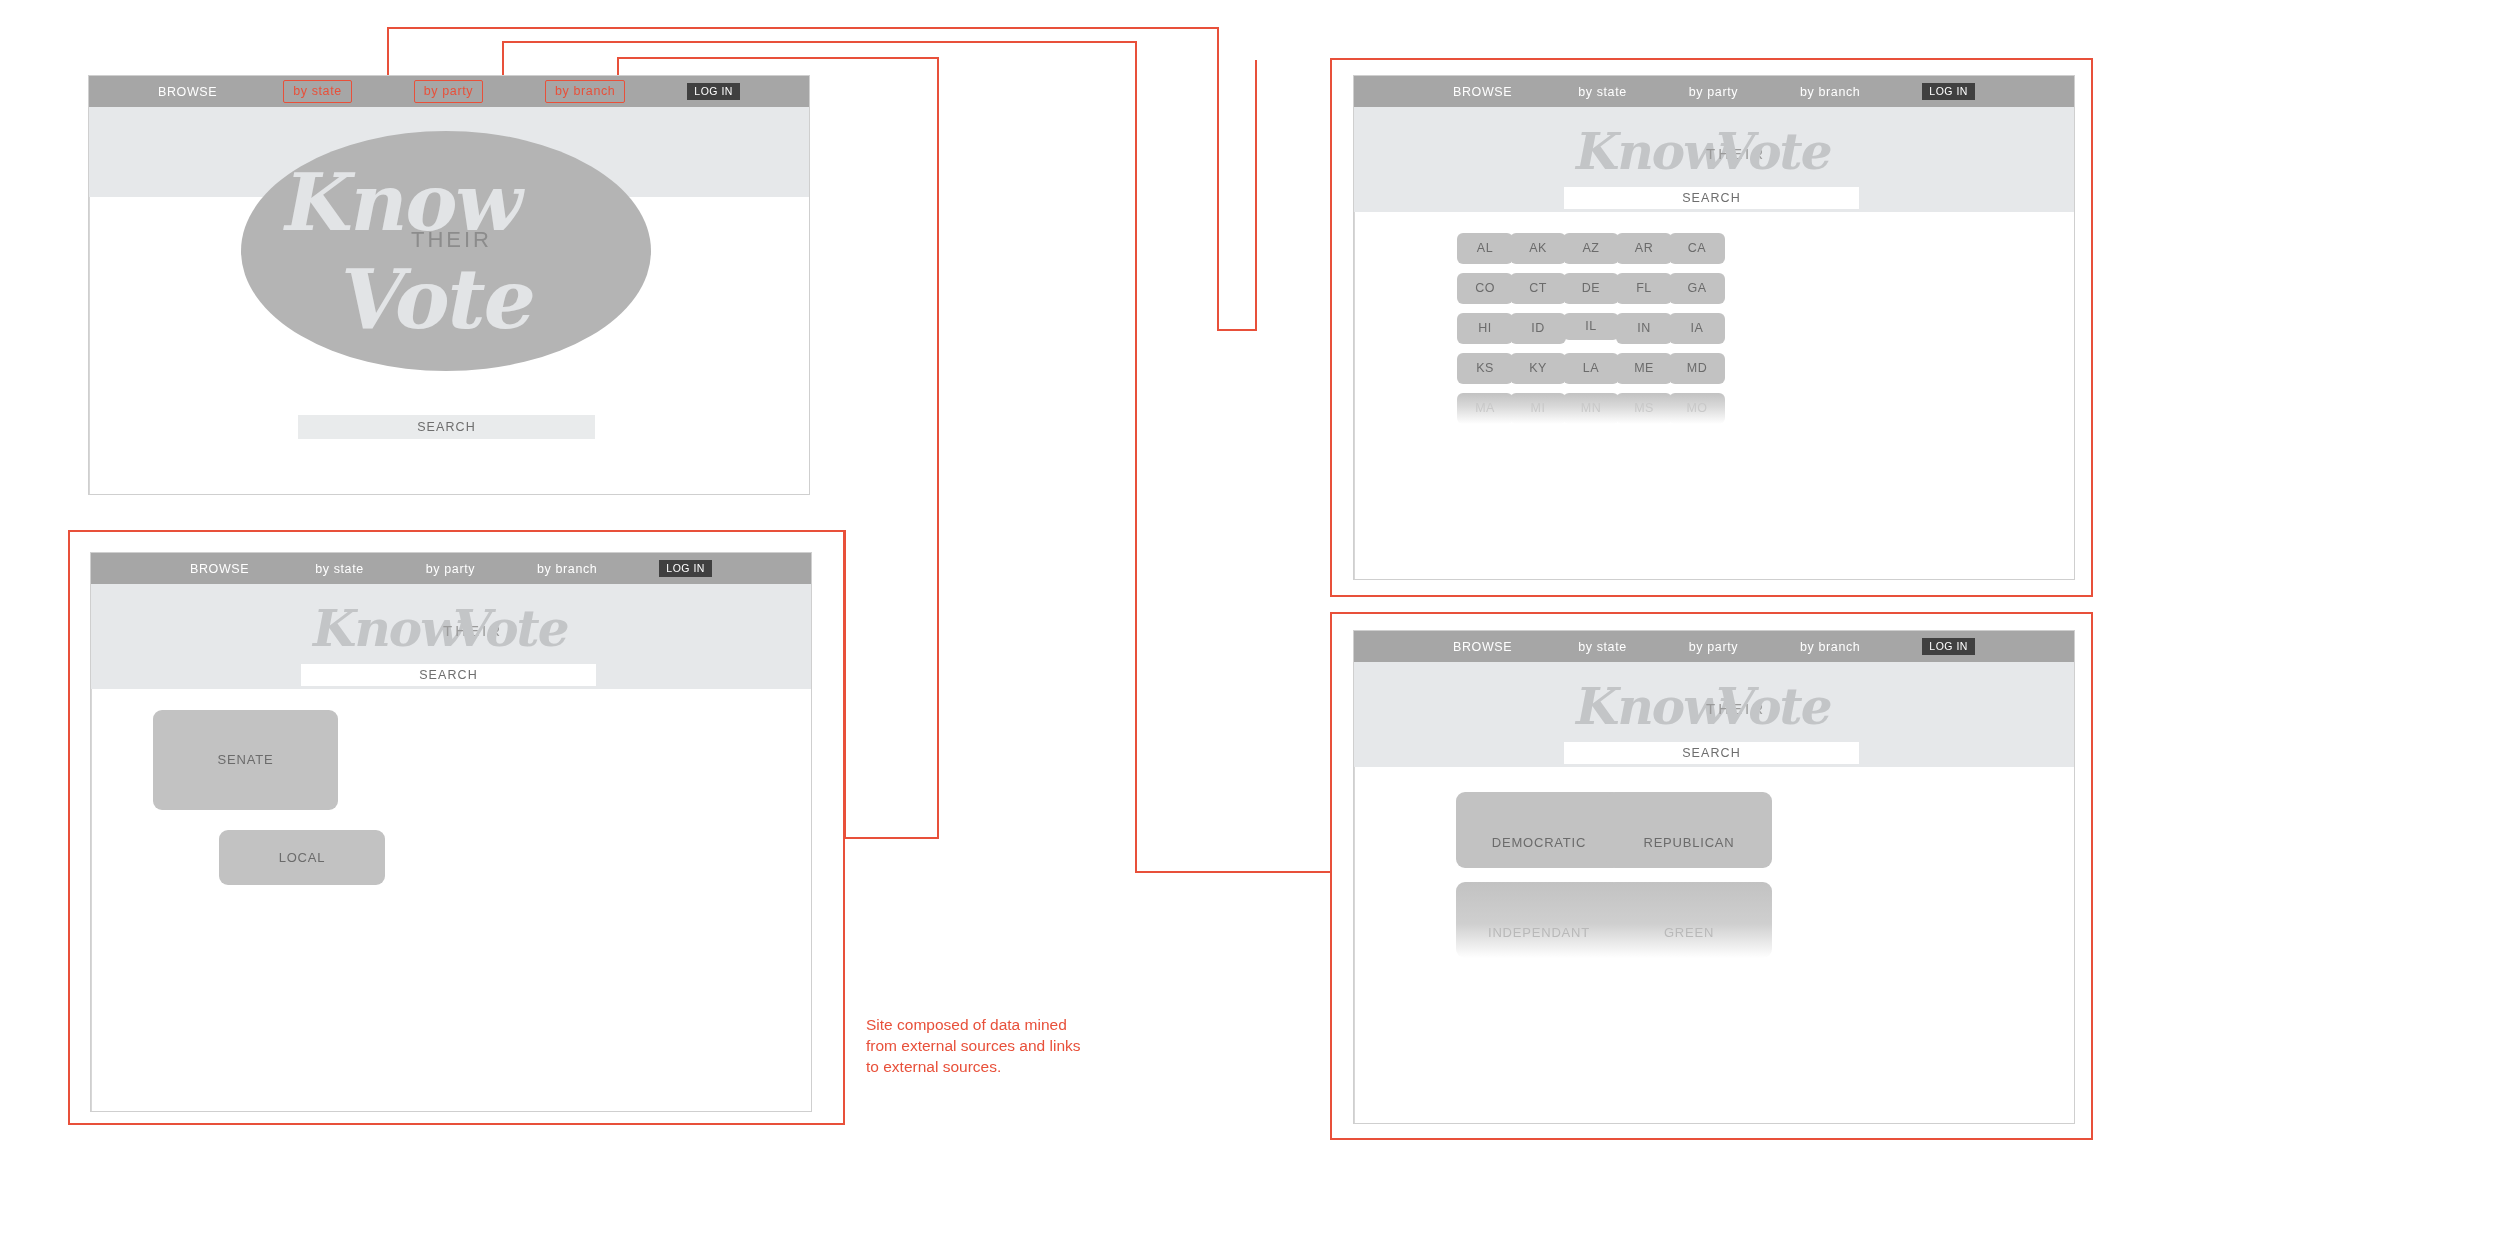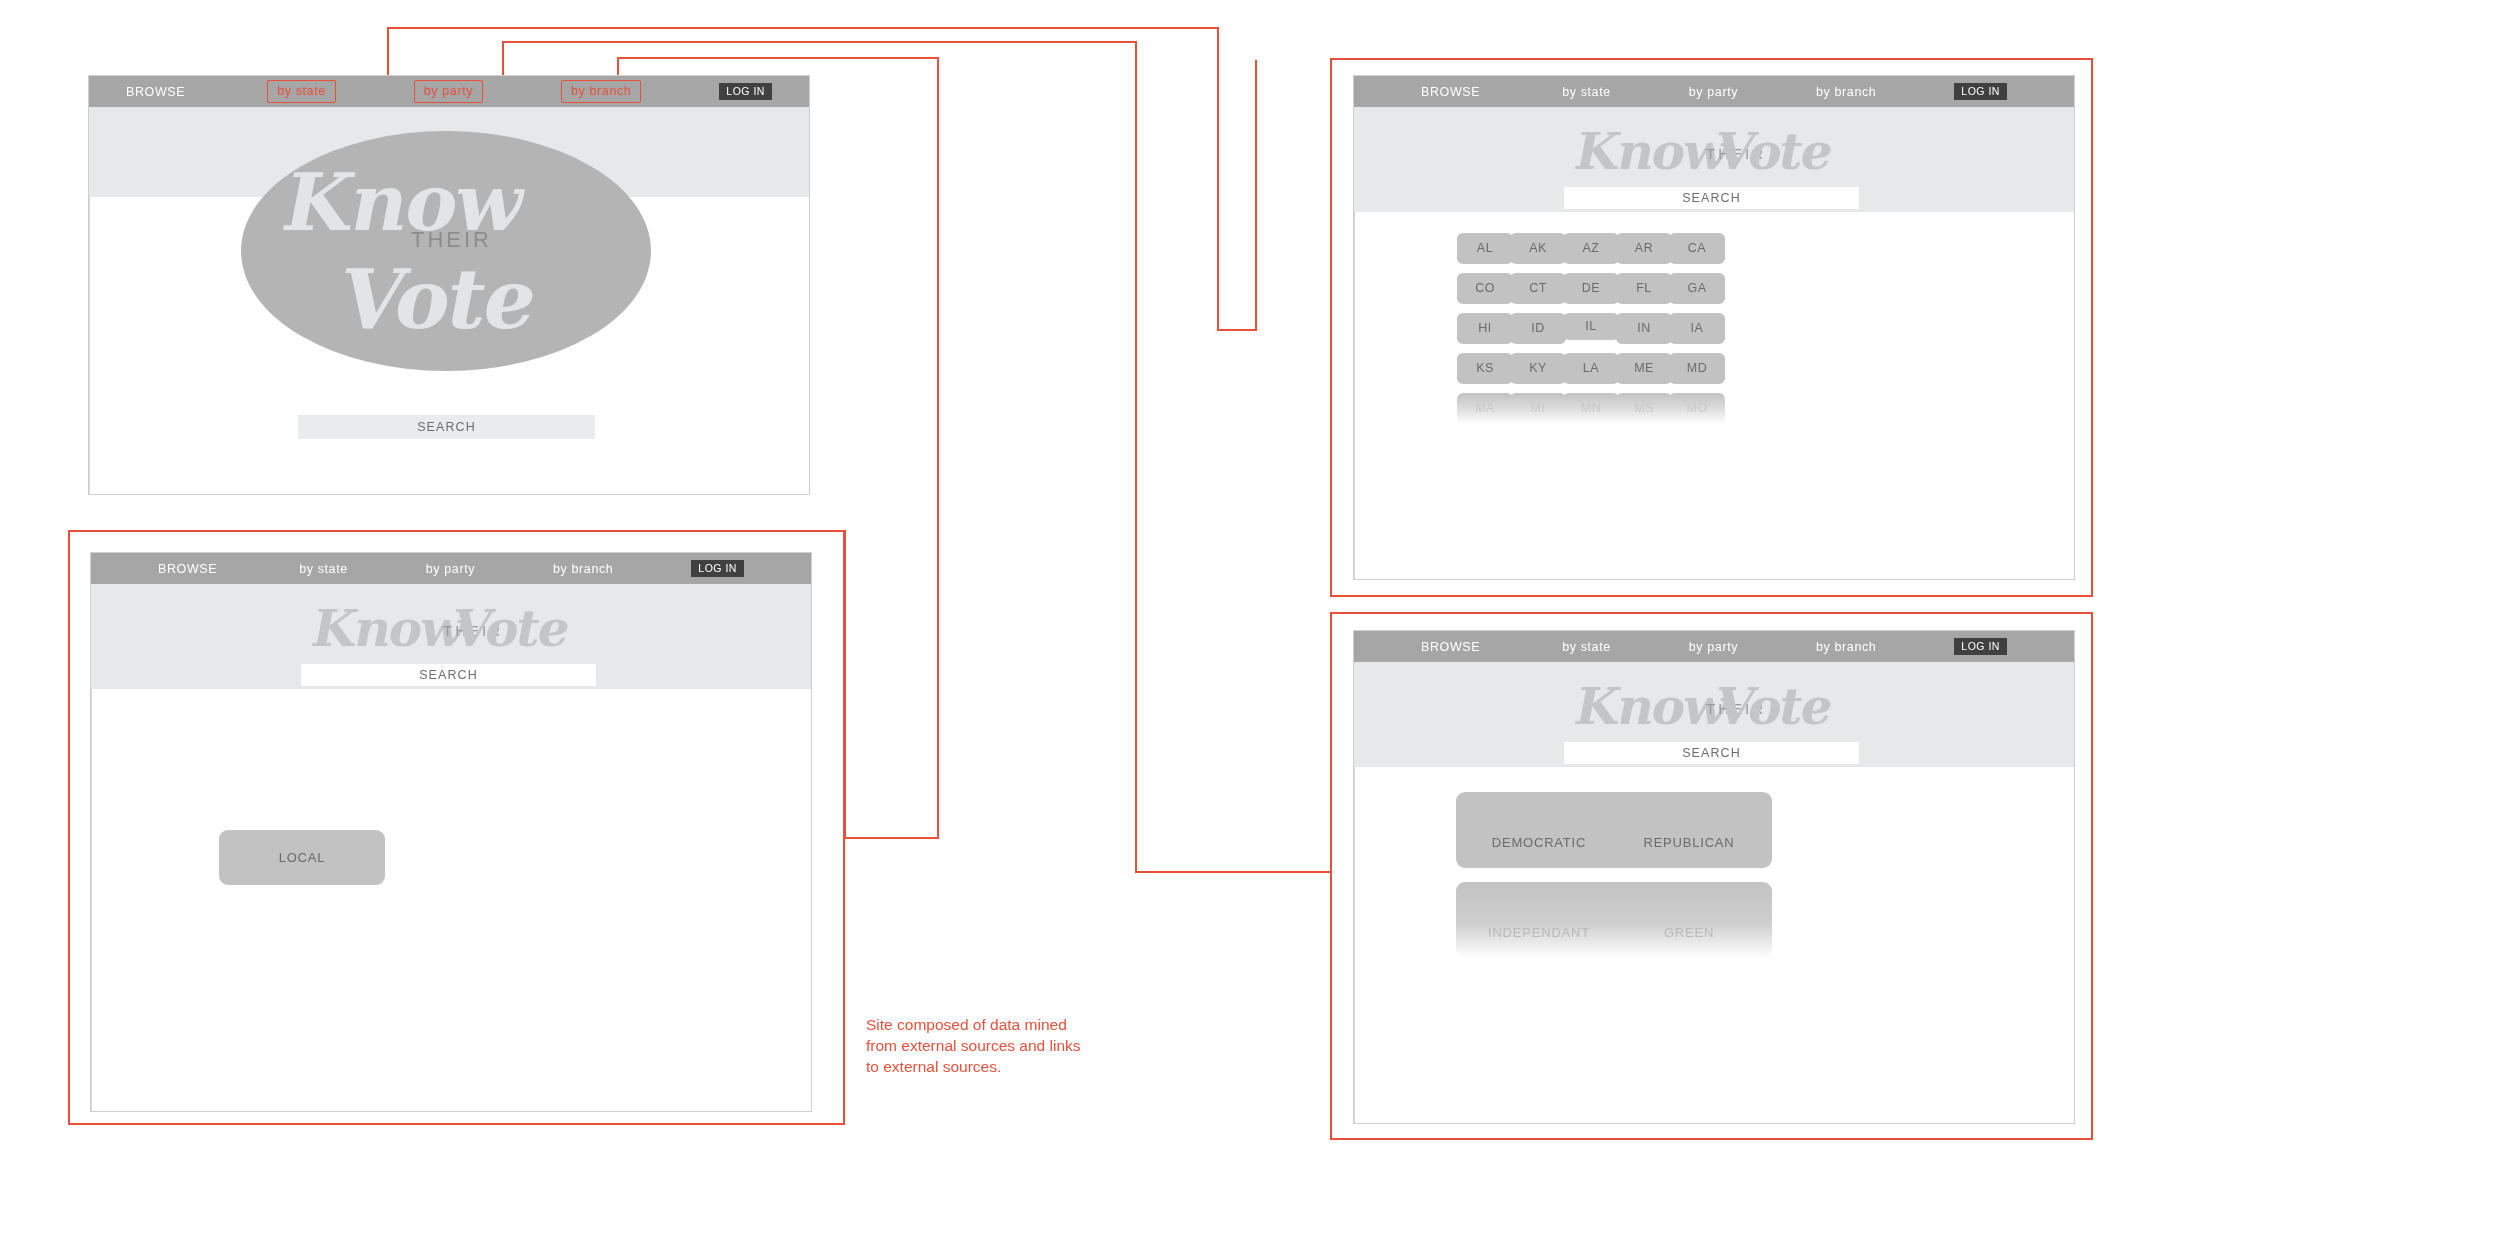--- a/index.html
+++ b/index.html
@@ -20,21 +20,21 @@
   
   .screen{
     position:absolute;background:#ffffff;
     border:1px solid #cfcfcf;box-sizing:border-box;overflow:hidden;
   }
   .navbar{
     height:31px;background:#a6a6a6;display:flex;align-items:center;
     box-sizing:border-box;
   }
   .nav-inner{display:flex;align-items:center;margin-left:auto;margin-right:auto;
-    transform:translateX(0);width:100%;justify-content:center;gap:16px;}
+    transform:translateX(0);width:100%;justify-content:center;gap:0;}
   .nav-item{
     color:#ffffff;font-size:12.5px;letter-spacing:.6px;white-space:nowrap;
   }
   .nav-browse{margin-right:66px;}
   .nav-link{margin-right:62px;}
   .nav-link:last-of-type{margin-right:26px;}
   .login{
     background:#404040;color:#ffffff;font-size:10.5px;letter-spacing:.5px;
     padding:3px 7px 3px 7px;line-height:1;white-space:nowrap;
   }
@@ -172,20 +172,23 @@
     <div class="logo-inline" style="left:222px;top:44px;width:280px;height:72px;">
       <span class="kw-script" style="left:0px;top:2px;font-size:50px;">Know</span>
       <span class="kw-their" style="left:108px;top:25px;font-size:15px;">THEIR</span>
       <span class="kw-script" style="left:140px;top:2px;font-size:50px;">Vote</span>
     </div>
 
     <div class="searchbar white" style="left:210px;top:111px;width:295px;height:22px;">
       <span>SEARCH</span>
     </div>
 
+    <div class="tile" style="left:62px;top:157px;width:185px;height:100px;">
+      <span>SENATE</span>
+    </div>
     <div class="tile" style="left:128px;top:277px;width:166px;height:55px;">
       <span>LOCAL</span>
     </div>
 
     <div class="colrule" style="left:0px;top:136px;height:424px;"></div>
 
   </div>
 
   <div class="screen" style="left:1353px;top:75px;width:722px;height:505px;">
 

